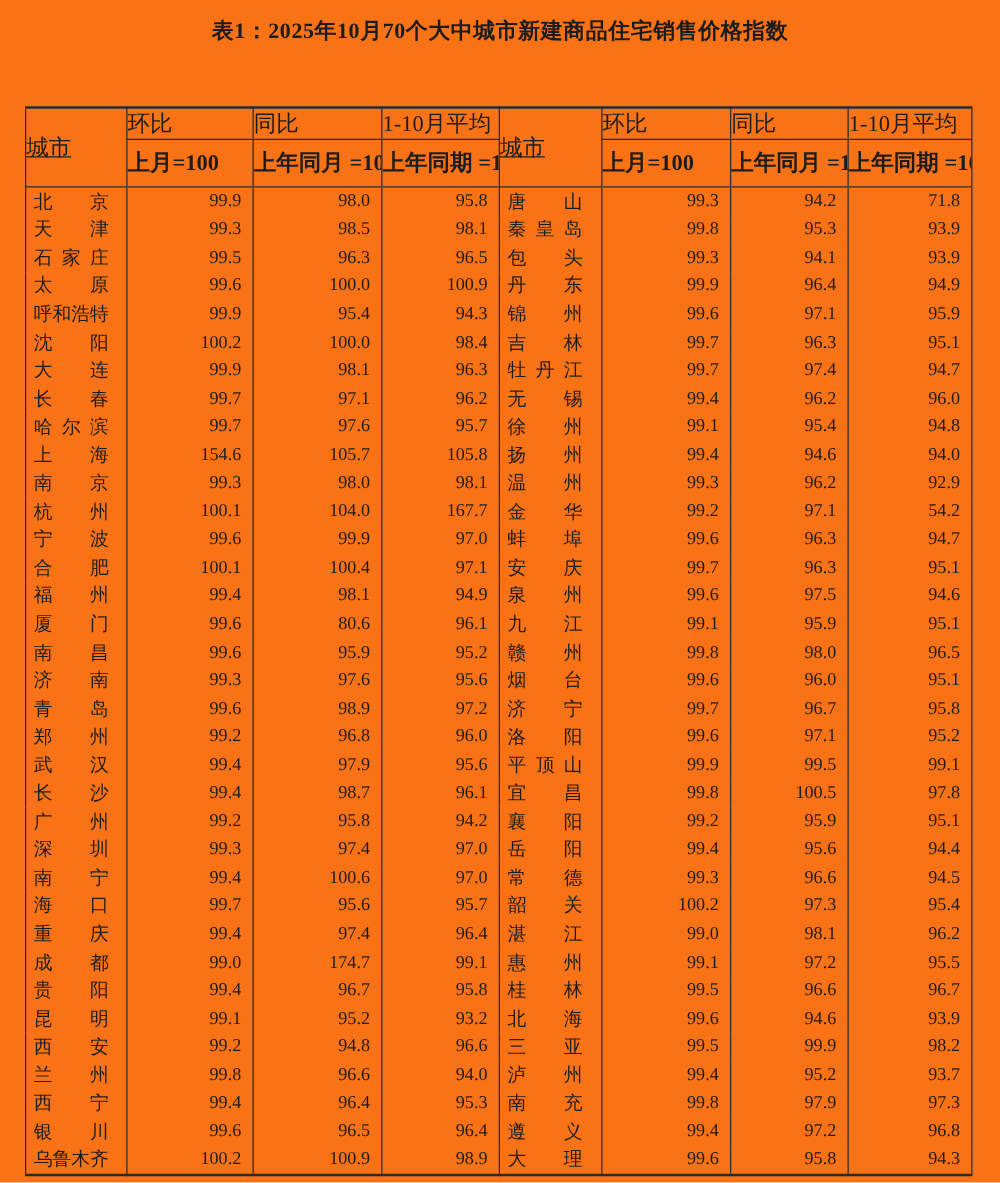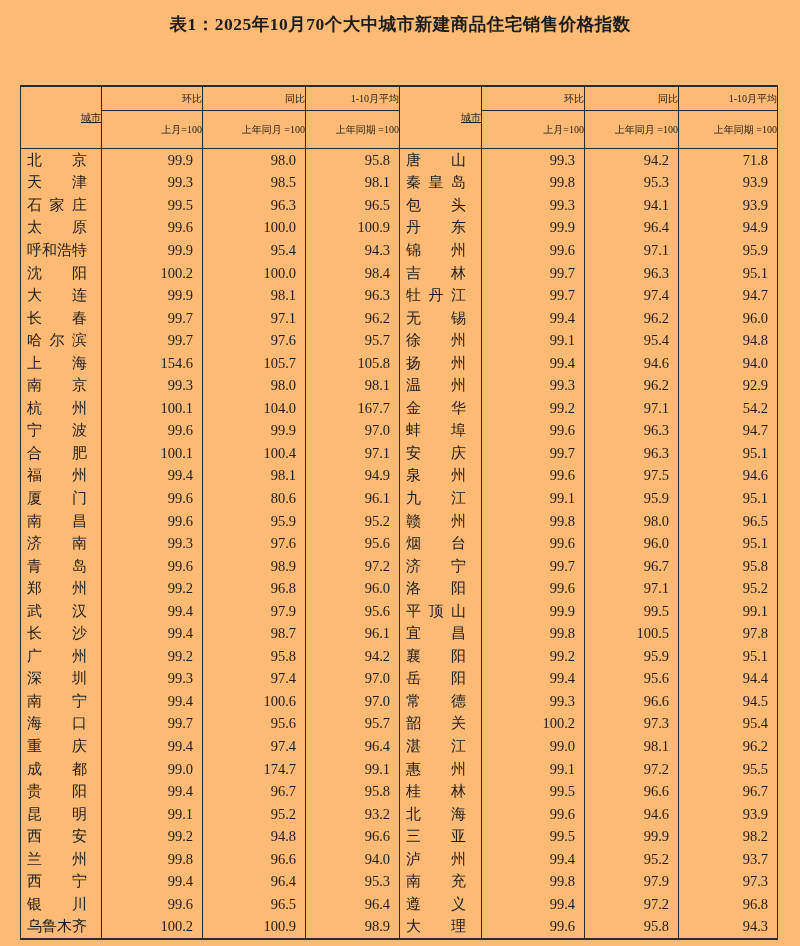--- a/index.html
+++ b/index.html
@@ -4,21 +4,21 @@
 <style>
   html, body {
     margin: 0;
     padding: 0;
     background: #ffffff;
   }
   .page {
     position: relative;
     width: 800px;
     height: 946px;
-    background: #fdba74;
+    background: #f97316;
     font-family: "Liberation Serif", "DejaVu Serif", serif;
     color: #1c1c1c;
     overflow: hidden;
   }
   .title {
     position: absolute;
     top: 12px;
     left: 0;
     width: 100%;
     text-align: center;
@@ -40,23 +40,23 @@
     border-left: 1px solid #2b2b2b;
     border-right: 1px solid #2b2b2b;
   }
   table.idx th, table.idx td {
     border-left: 1px solid #2b2b2b;
     padding: 0;
     font-weight: normal;
     overflow: hidden;
     white-space: nowrap;
   }
-  table.idx th { font-size: 10px; text-align: right; vertical-align: middle; }
+  table.idx th { font-size: 18px; text-align: left; vertical-align: middle; }
   thead tr.h1 th { height: 23px; border-bottom: 1px solid #2b2b2b; }
-  thead tr.h2 th { height: 37px; border-bottom: 1px solid #2b2b2b; }
+  thead tr.h2 th { height: 37px; border-bottom: 1px solid #2b2b2b; font-weight: bold; }
   th.cityhead { border-bottom: 1px solid #2b2b2b; text-decoration: underline; }
   .base { white-space: pre-line; line-height: 17px; }
   tbody td { height: 22.55px; font-size: 14.5px; vertical-align: middle; }
   tbody td.num { text-align: right; padding-right: 9px; font-family: "Liberation Serif", "DejaVu Serif", serif; }
   tbody td.city { text-align: left; padding-left: 6px; font-size: 15px; }
   .city-name {
     display: inline-block;
     width: 60px;
     text-align: justify;
     text-align-last: justify;

